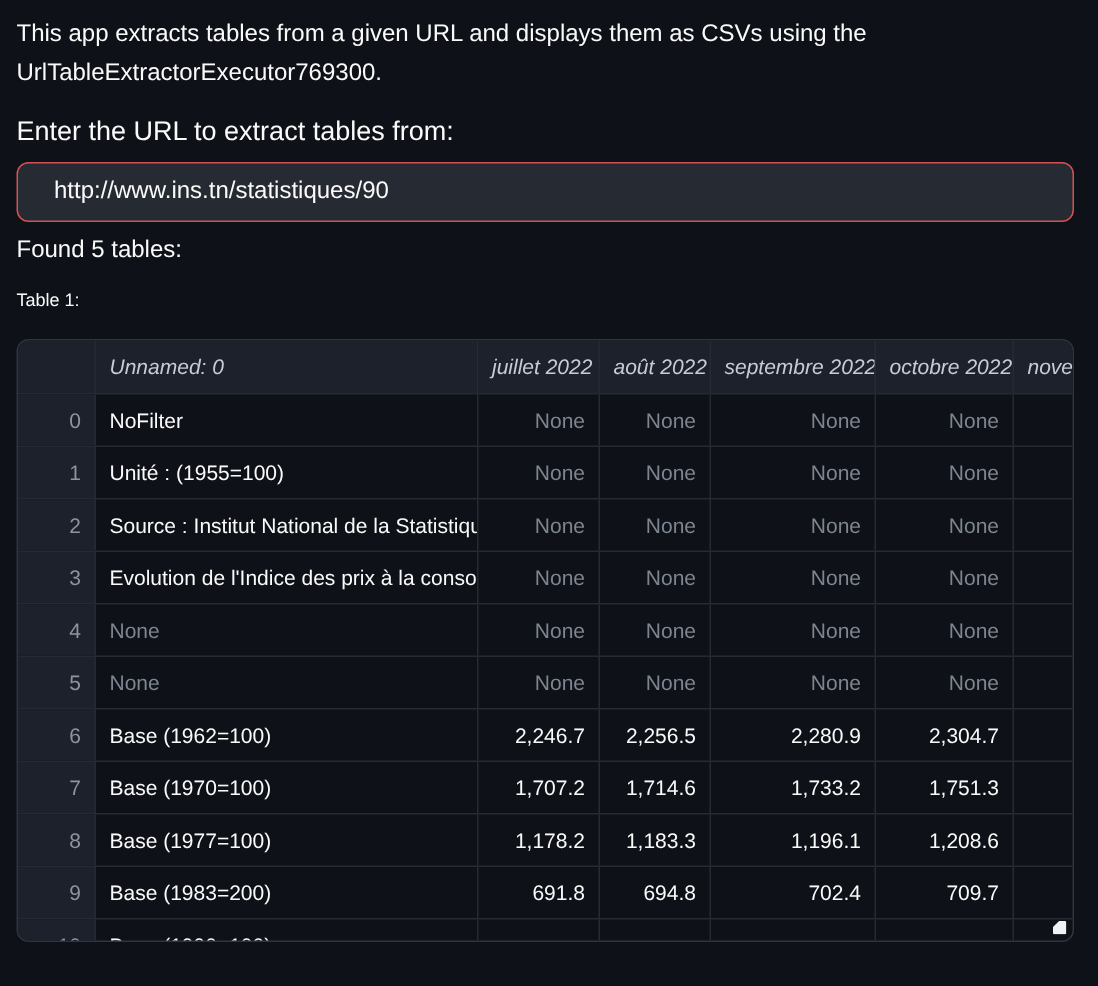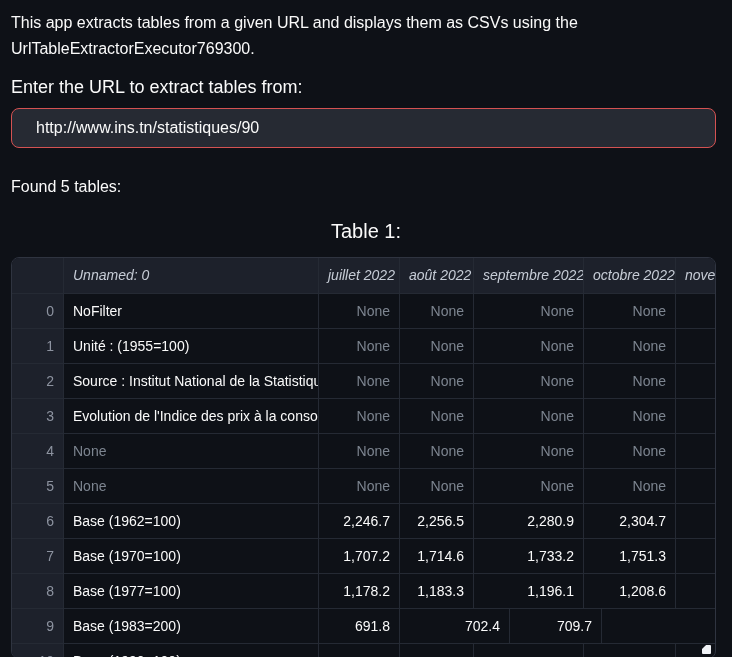--- a/index.html
+++ b/index.html
@@ -42,29 +42,28 @@
     background:var(--bg2);
     border:1px solid var(--accent);
     border-radius:8px;
     color:var(--text);
     font-family:"Liberation Sans","DejaVu Sans",sans-serif;
     font-size:16px;
     padding:0 24px;
     outline:none;
   }
   .found{
-    margin-top:29px;
+    margin-top:9px;
     font-size:16px;
     line-height:20px;
   }
   .caption{
-    margin-top:24px;
-    font-size:20px;
+    margin-top:13px;
+    font-size:12px;
     line-height:20px;
-    text-align:center;
   }
   .dataframe{
     position:relative;
     margin-top:16px;
     width:705px;
     height:402px;
     border:1px solid var(--outer);
     border-radius:8px;
     overflow:hidden;
     background:var(--bg);
@@ -216,20 +215,21 @@
           <div class="df-cell col2">1,178.2</div>
           <div class="df-cell col3">1,183.3</div>
           <div class="df-cell col4">1,196.1</div>
           <div class="df-cell col5">1,208.6</div>
           <div class="df-cell col6"></div>
         </div>
         <div class="df-row">
           <div class="df-cell col0">9</div>
           <div class="df-cell col1">Base (1983=200)</div>
           <div class="df-cell col2">691.8</div>
+          <div class="df-cell col3">694.8</div>
           <div class="df-cell col4">702.4</div>
           <div class="df-cell col5">709.7</div>
           <div class="df-cell col6"></div>
         </div>
         <div class="df-row">
           <div class="df-cell col0">10</div>
           <div class="df-cell col1">Base (1990=100)</div>
           <div class="df-cell col2"></div>
           <div class="df-cell col3"></div>
           <div class="df-cell col4"></div>

